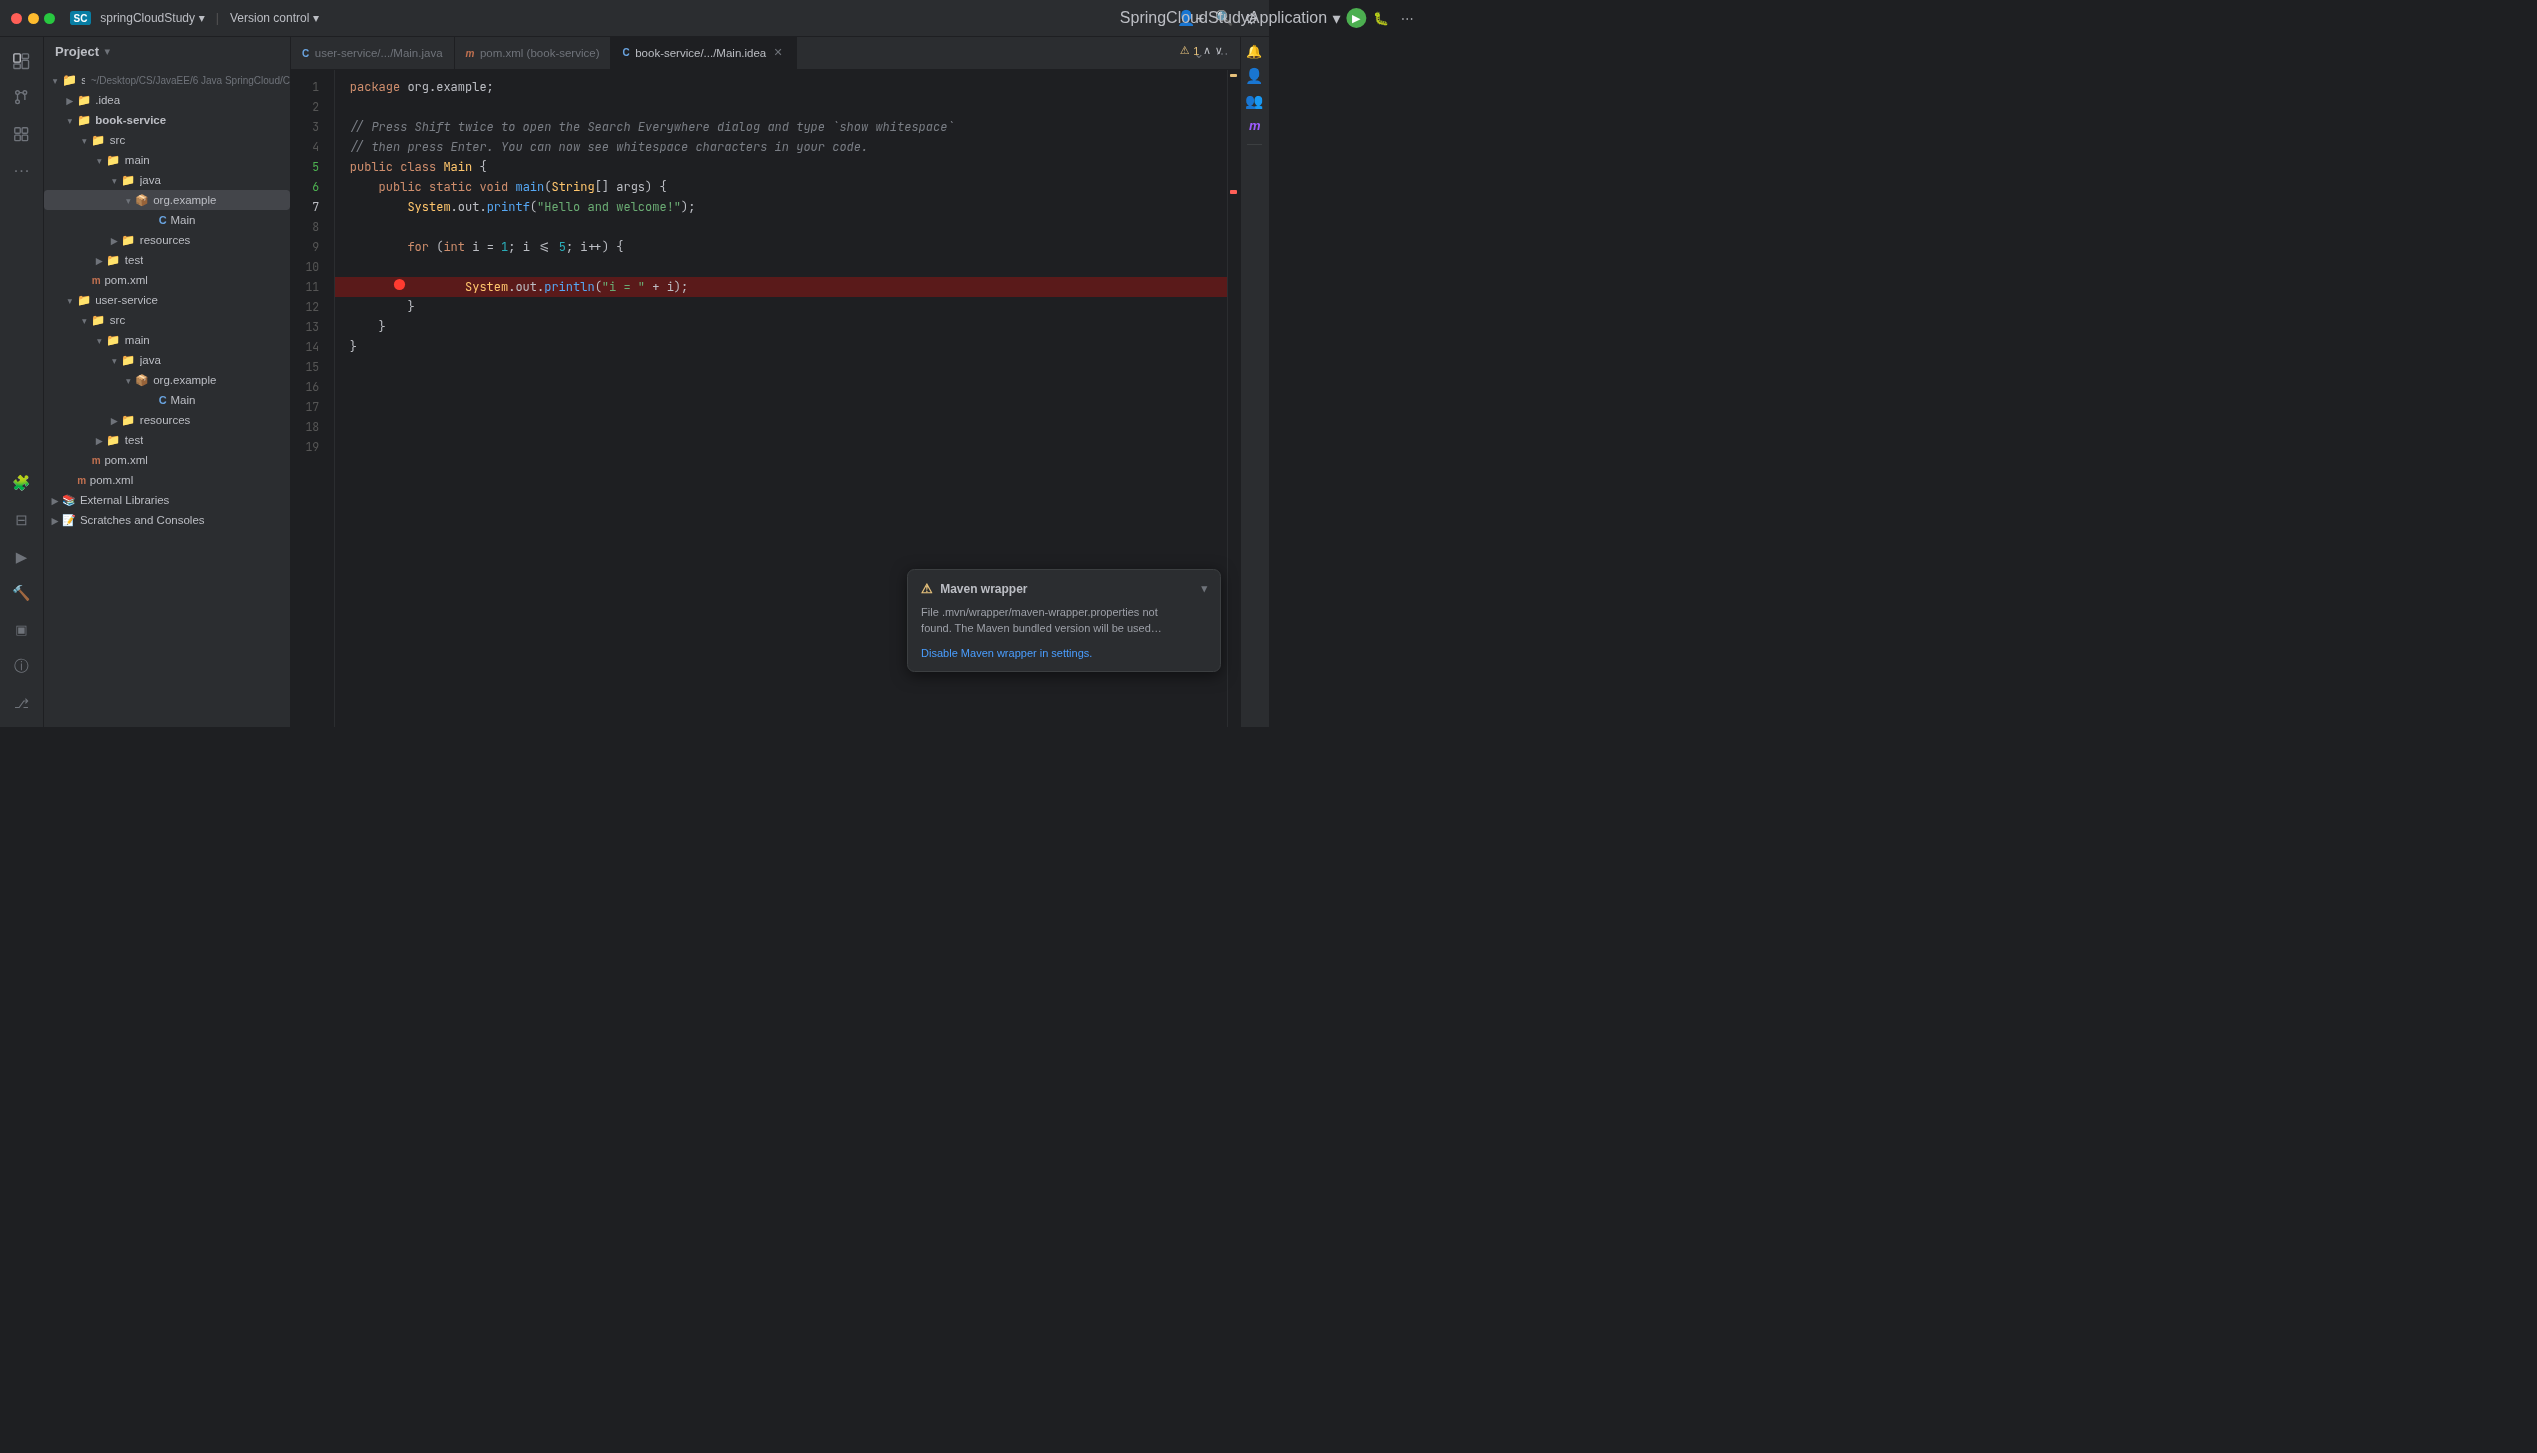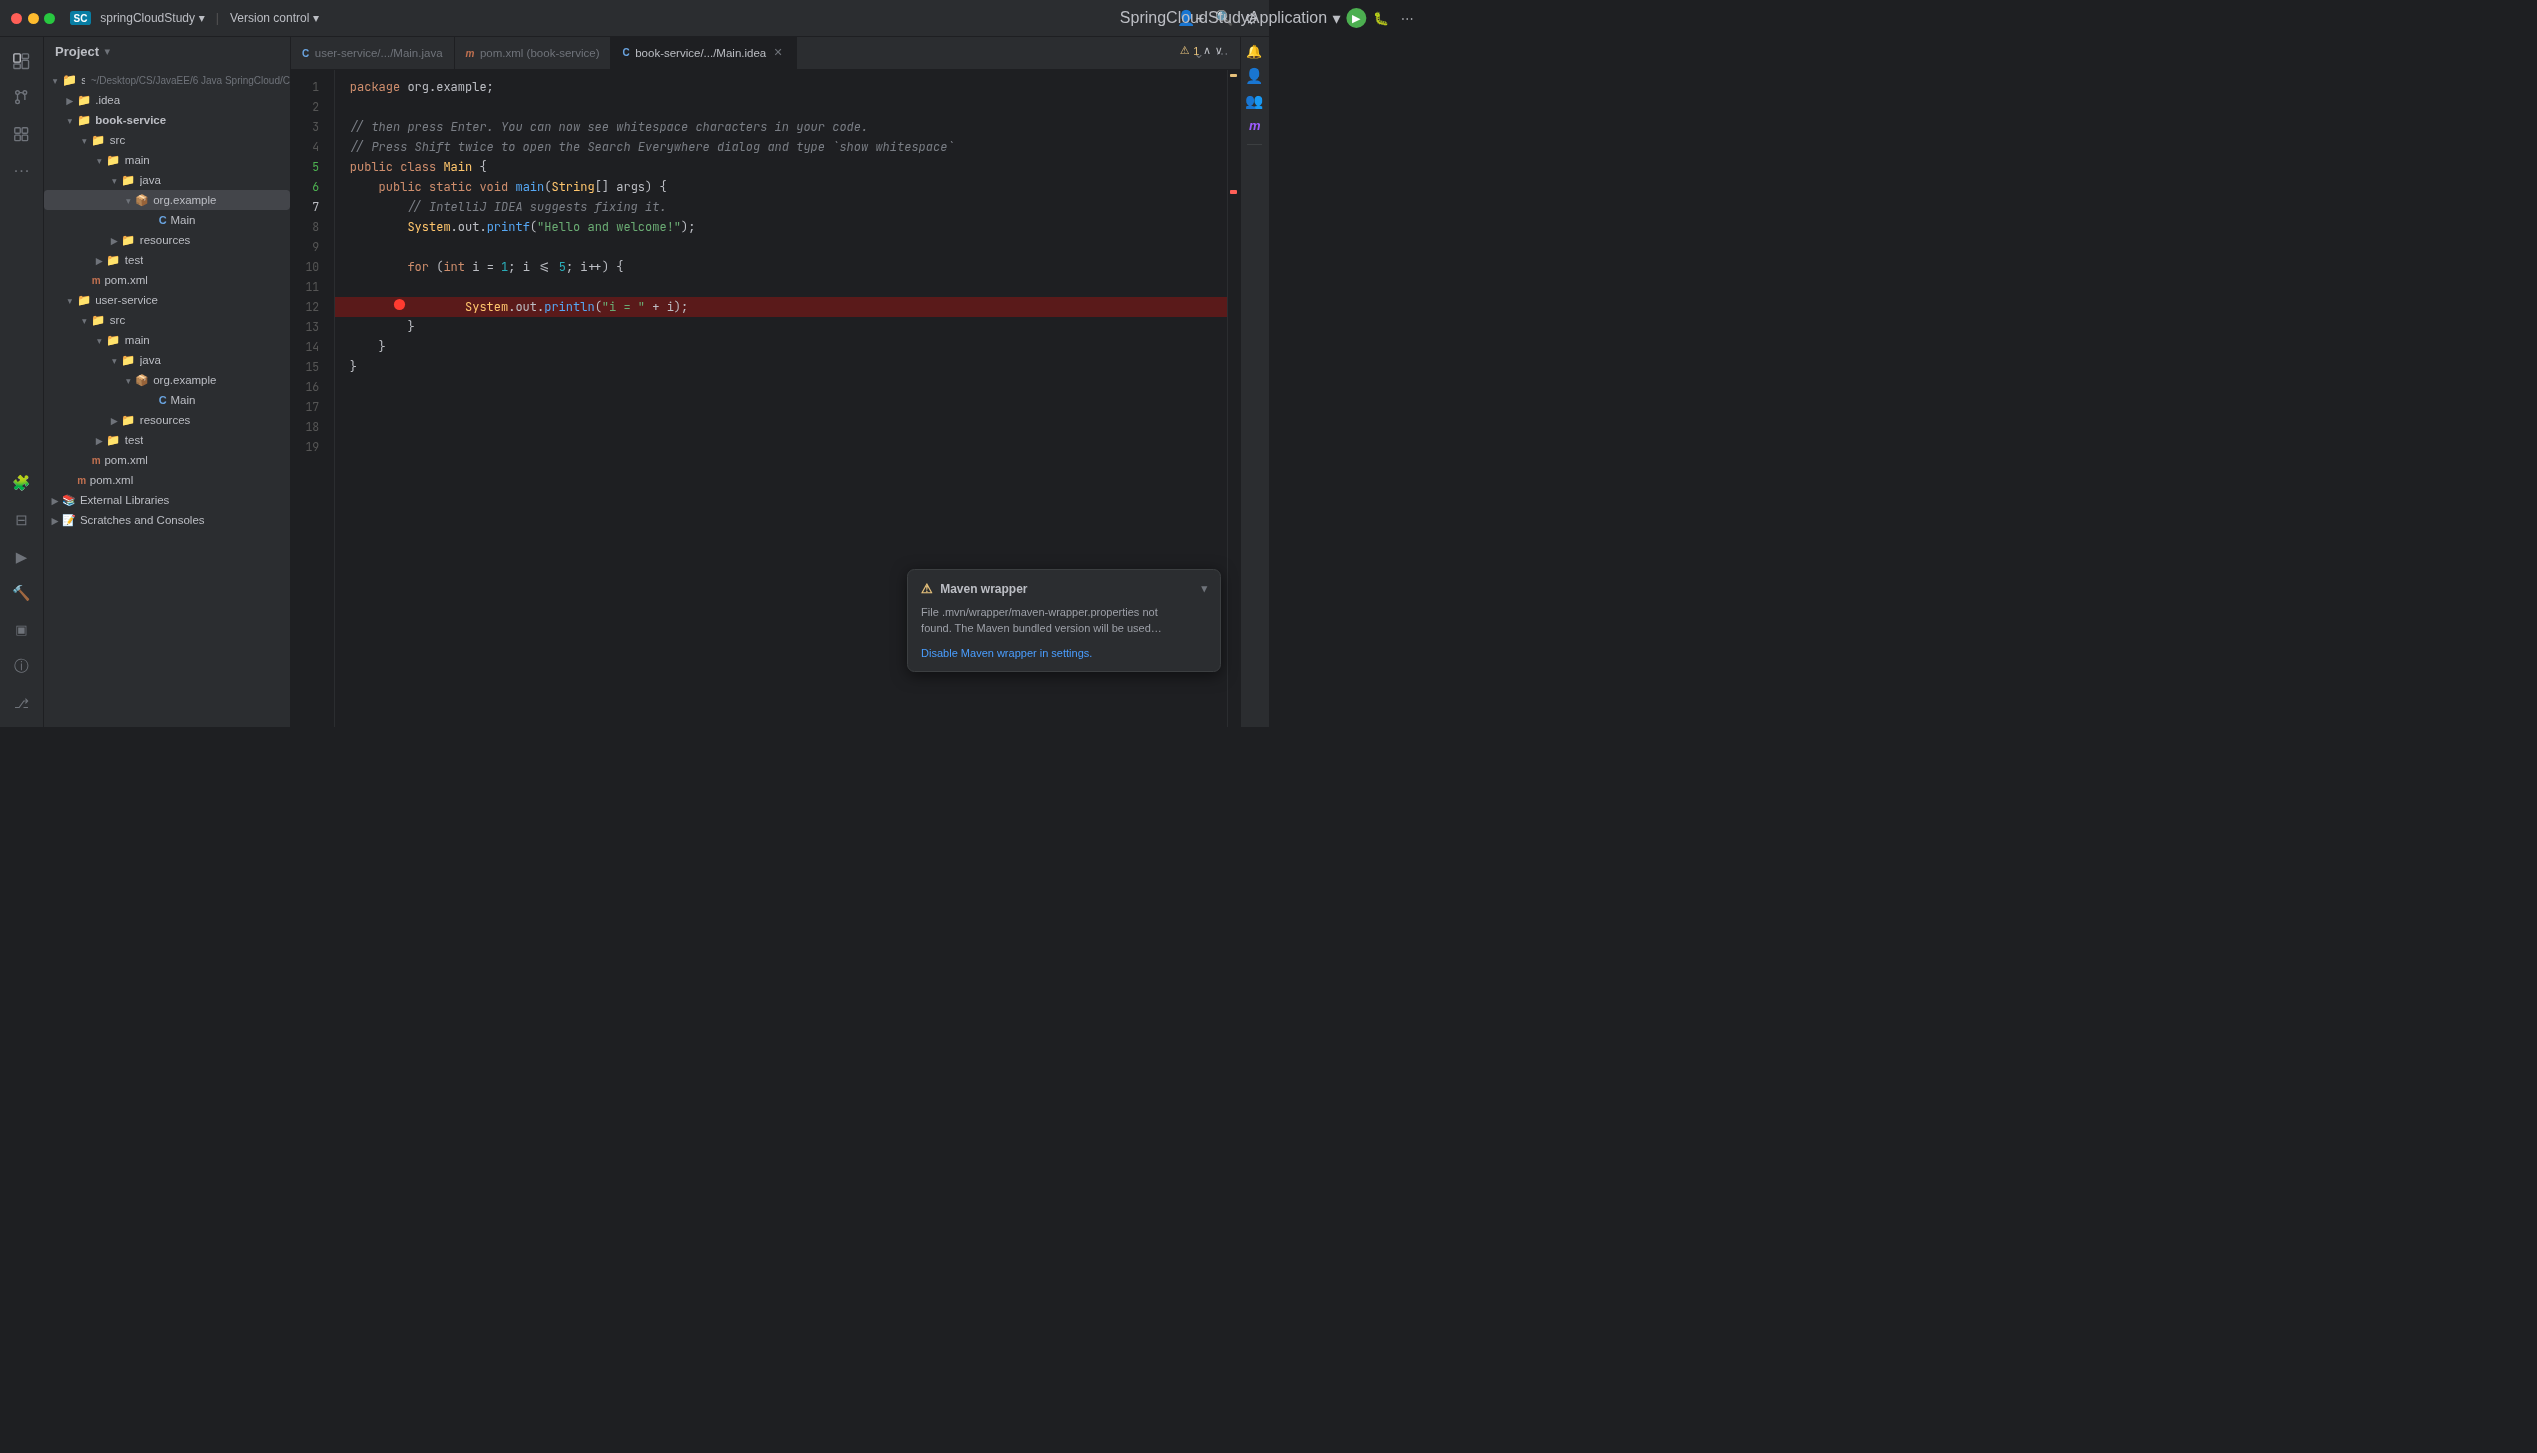--- a/index.html
+++ b/index.html
@@ -633,39 +633,36 @@
 
       <div class="code-area">
 
         <div class="code-line">
           <span class="kw">package</span><span class="punc"> </span><span class="pkg">org.example</span><span class="punc">;</span>
         </div>
 
         <div class="code-line">&nbsp;</div>
 
         <div class="code-line">
+          <span class="cmt">// Press Shift twice to open the Search Everywhere dialog and type `show whitespace`</span>
+        </div>
+
+        <div class="code-line">
           <span class="cmt">// then press Enter. You can now see whitespace characters in your code.</span>
         </div>
 
         <div class="code-line">
-          <span class="cmt">// Press Shift twice to open the Search Everywhere dialog and type `show whitespace`</span>
-        </div>
-
-        <div class="code-line">
           <span class="kw">public</span><span class="punc"> </span><span class="kw">class</span><span class="punc"> </span><span class="cls">Main</span><span class="punc"> {</span>
         </div>
 
         <div class="code-line">
           <span class="punc">    </span><span class="kw">public</span><span class="punc"> </span><span class="kw">static</span><span class="punc"> </span><span class="kw">void</span><span class="punc"> </span><span class="fn">main</span><span class="punc">(</span><span class="cls">String</span><span class="punc">[] </span><span class="var">args</span><span class="punc">) {</span>
         </div>
 
 
-        <div class="code-line">
-          <span class="punc">        </span><span class="cmt">// IntelliJ IDEA suggests fixing it.</span>
-        </div>
 
         <div class="code-line">
           <span class="cls">        System</span><span class="punc">.</span><span class="var">out</span><span class="punc">.</span><span class="fn">printf</span><span class="punc">(</span><span class="str">"Hello and welcome!"</span><span class="punc">);</span>
         </div>
 
         <div class="code-line">&nbsp;</div>
 
 
         <div class="code-line">
           <span class="punc">        </span><span class="kw">for</span><span class="punc"> (</span><span class="kw">int</span><span class="punc"> </span><span class="var">i</span><span class="punc"> = </span><span class="num">1</span><span class="punc">; </span><span class="var">i</span><span class="punc"> &lt;= </span><span class="num">5</span><span class="punc">; </span><span class="var">i</span><span class="punc">++) {</span>

